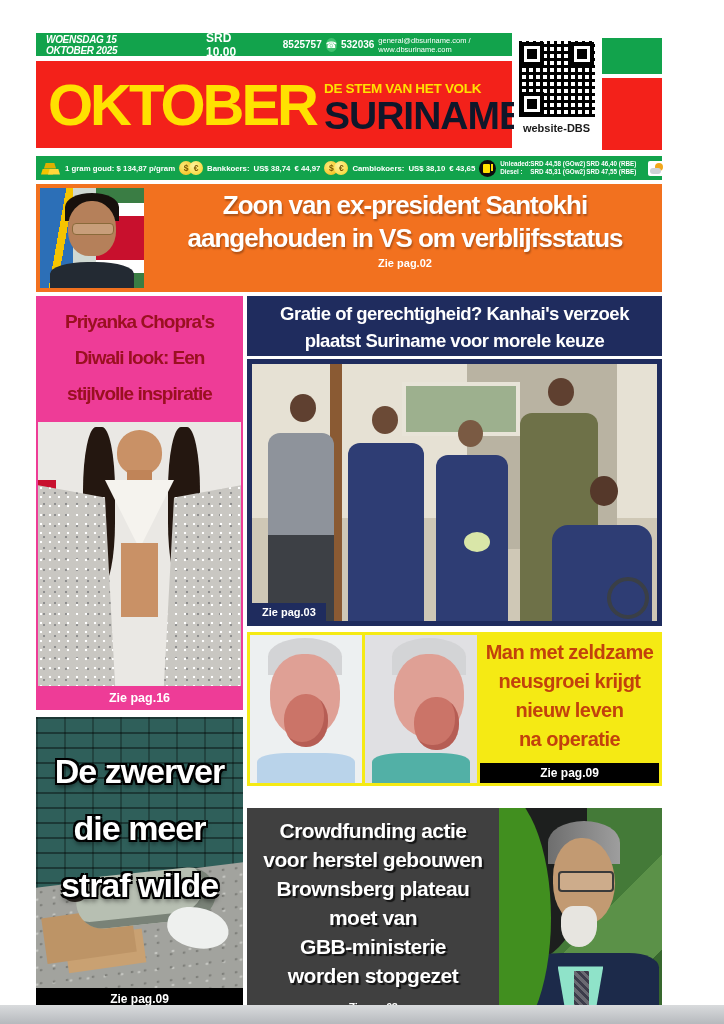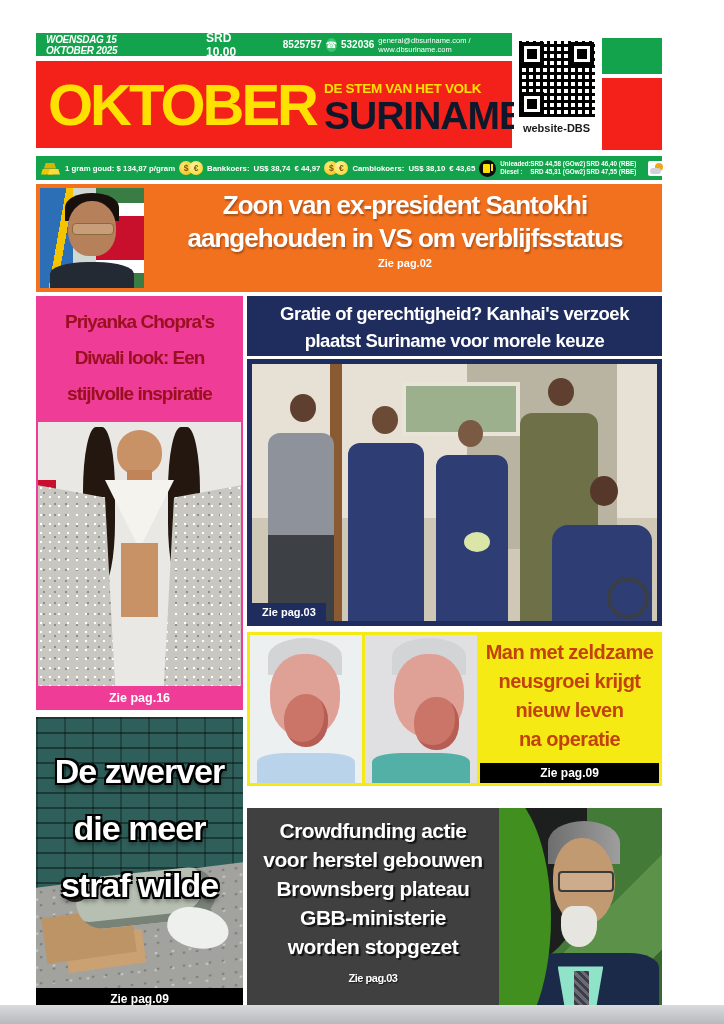--- a/index.html
+++ b/index.html
@@ -342,20 +342,21 @@
             </div>
             <div class="yt-ref">Zie pag.09</div>
           </div>
         </div>
 
         <div class="green-box">
           <div class="gb-text">
             <div>Crowdfunding actie</div>
             <div>voor herstel gebouwen</div>
             <div>Brownsberg plateau</div>
+            <div>moet van</div>
             <div>GBB-ministerie</div>
             <div>worden stopgezet</div>
             <div class="gb-ref">Zie pag.03</div>
           </div>
           <div class="gb-photo">
             <div class="cp-dark"></div>
             <div class="cp-suit"></div>
             <div class="cp-shirt"></div>
             <div class="cp-tie"></div>
             <div class="cp-hair"></div>

